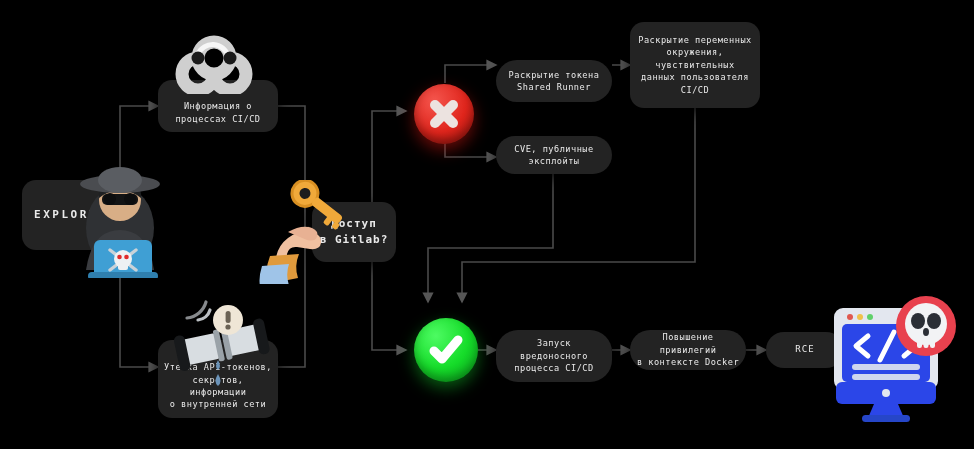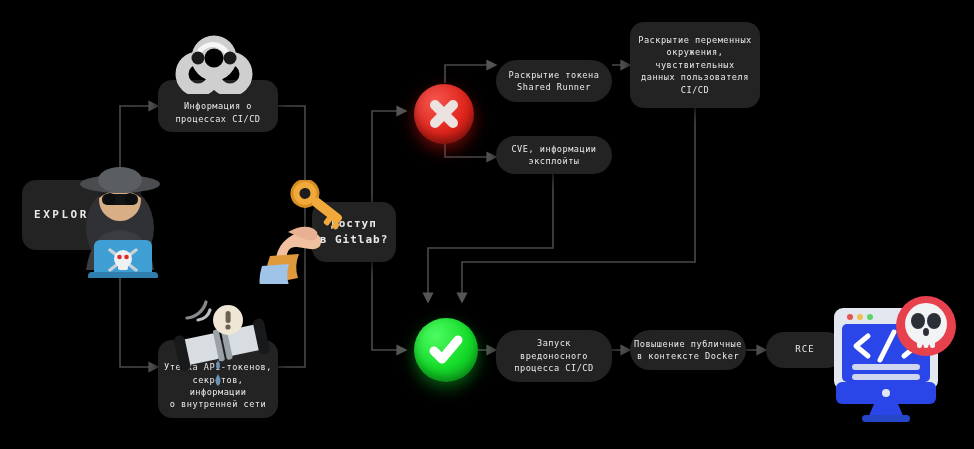--- a/index.html
+++ b/index.html
@@ -223,31 +223,31 @@
 
   <div class="node card" style="left:630px;top:22px;width:130px;height:86px;padding:0 5px;">
     <span class="txt t11">Раскрытие переменных
 окружения,
 чувствительных
 данных пользователя
 CI/CD</span>
   </div>
 
   <div class="node pill" style="left:496px;top:136px;width:116px;height:38px;padding:0 6px;">
-    <span class="txt t11">CVE, информации
+    <span class="txt t11">CVE, публичные
 эксплойты</span>
   </div>
 
   <div class="node pill" style="left:496px;top:330px;width:116px;height:52px;padding:16px 5px;">
     <span class="txt t11">Запуск вредоносного
 процесса CI/CD</span>
   </div>
 
   <div class="node pill" style="left:630px;top:330px;width:116px;height:40px;padding:0 4px;">
-    <span class="txt t11">Повышение публичные
+    <span class="txt t11">Повышение привилегий
 в контексте Docker</span>
   </div>
 
   <div class="node pill" style="left:766px;top:332px;width:78px;height:36px;">
     <span class="txt t-rce">RCE</span>
   </div>
 
 </div>
 
 </body></html>

